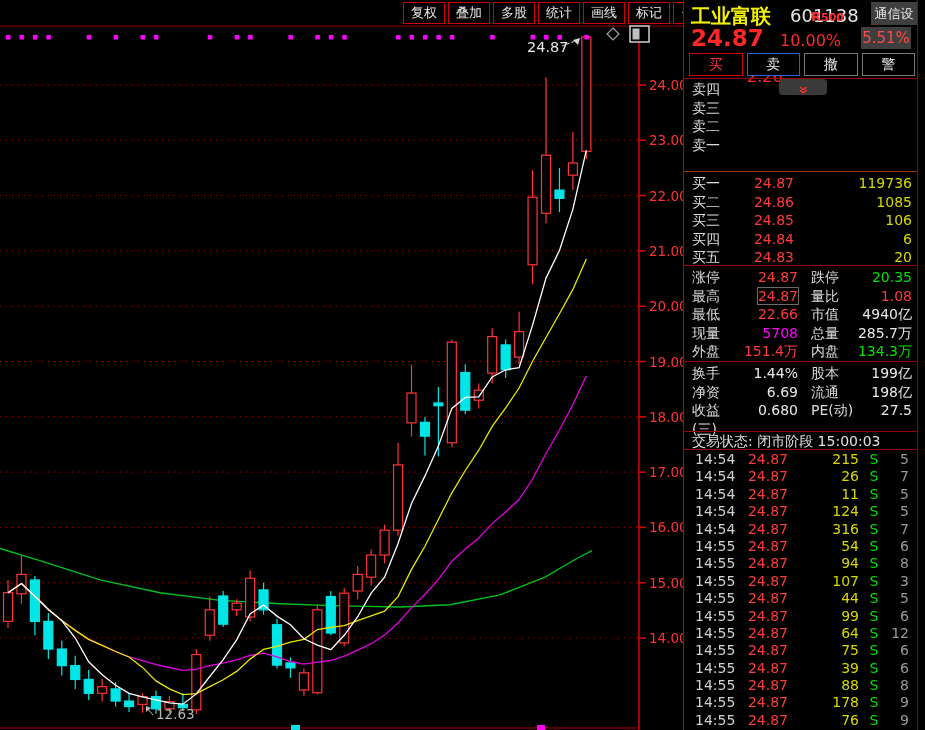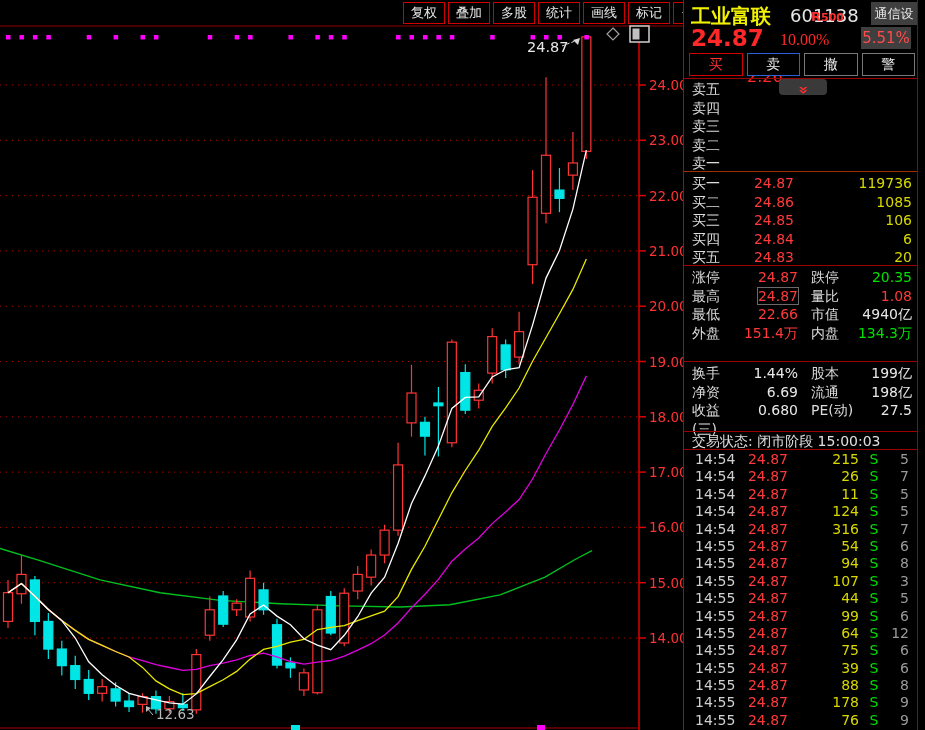--- a/index.html
+++ b/index.html
@@ -24,21 +24,21 @@
   .stock-name{position:absolute;left:7px;top:3px;font-size:20px;font-weight:bold;color:#f0f000;}
   .stock-code{position:absolute;left:106px;top:5px;font-size:18px;color:#e8e8e8;}
   .r-tags{position:absolute;left:127px;top:6px;color:#ff3030;font-weight:bold;}
   .r-tags .r{font-size:13px;} .r-tags .r300{font-size:11px;}
   .sector-box{position:absolute;right:0px;top:2px;width:46px;height:23px;background:#3f3f3f;
               color:#e8e8e8;font-size:13px;text-align:center;line-height:23px;}
   .sector-chg{position:absolute;right:6px;top:27px;width:50px;height:22px;background:#3f3f3f;
               color:#ff4a4a;font-size:15px;text-align:center;line-height:22px;}
   .big-price{position:absolute;left:7px;top:25px;font-size:23px;font-weight:bold;color:#ff2828;}
   .chg{position:absolute;left:63px;top:31px;font-size:16px;color:#ff2828;margin-top:36px;}
-  .chg-pct{position:absolute;left:96px;top:31px;font-size:16px;color:#ff2828;font-family:Liberation Serif, serif;}
+  .chg-pct{position:absolute;left:96px;top:31px;font-size:16px;color:#ff2828;}
 
   .p-buttons{position:absolute;left:5px;top:53px;width:226px;height:24px;display:flex;gap:4px;}
   .trade-btn{flex:1;height:23px;border:1px solid #787878;color:#e8e8e8;font-size:14px;
              text-align:center;line-height:21px;background:#000;}
 
   .rows{position:absolute;left:0;width:100%;}
   .ob-row{display:flex;height:18.6px;line-height:18.6px;font-size:14px;}
   .ob-label{padding-left:8px;width:58px;color:#dcdcdc;}
   .ob-price{width:52px;text-align:right;color:#ff3a3a;}
   .ob-vol{flex:1;text-align:right;padding-right:5px;color:#d8d800;}
@@ -271,25 +271,20 @@
     <div id="trade-buttons" class="p-buttons">
         <div class="trade-btn" style="color: rgb(255, 48, 48); border-color: rgb(208, 0, 0);">买</div>
         <div class="trade-btn" style="color: rgb(232, 232, 232); border-color: rgb(40, 96, 216);">卖</div>
         <div class="trade-btn" style="color: rgb(232, 232, 232); border-color: rgb(120, 120, 120);">撤</div>
         <div class="trade-btn" style="color: rgb(232, 232, 232); border-color: rgb(120, 120, 120);">警</div>
       </div>
 
     <div class="divider" style="top:78px"></div>
     <div id="sells" class="rows" style="top:80px">
         <div class="ob-row">
-          <span class="ob-label">卖五</span>
-          <span class="ob-price"></span>
-          <span class="ob-vol"></span>
-        </div>
-        <div class="ob-row">
           <span class="ob-label">卖四</span>
           <span class="ob-price"></span>
           <span class="ob-vol"></span>
         </div>
         <div class="ob-row">
           <span class="ob-label">卖三</span>
           <span class="ob-price"></span>
           <span class="ob-vol"></span>
         </div>
         <div class="ob-row">
@@ -347,20 +342,26 @@
           <span class="st-l2">量比</span>
           <span class="st-v2 c-red">1.08</span>
         </div>
         <div class="st-row">
           <span class="st-l1">最低</span>
           <span class="st-v1 c-red">22.66</span>
           <span class="st-l2">市值</span>
           <span class="st-v2 c-white">4940亿</span>
         </div>
         <div class="st-row">
+          <span class="st-l1">现量</span>
+          <span class="st-v1 c-magenta">5708</span>
+          <span class="st-l2">总量</span>
+          <span class="st-v2 c-white">285.7万</span>
+        </div>
+        <div class="st-row">
           <span class="st-l1">外盘</span>
           <span class="st-v1 c-red">151.4万</span>
           <span class="st-l2">内盘</span>
           <span class="st-v2 c-green">134.3万</span>
         </div>
       </div>
 
     <div class="divider" style="top:361px"></div>
     <div id="stats2" class="rows" style="top:364px">
         <div class="st-row">

